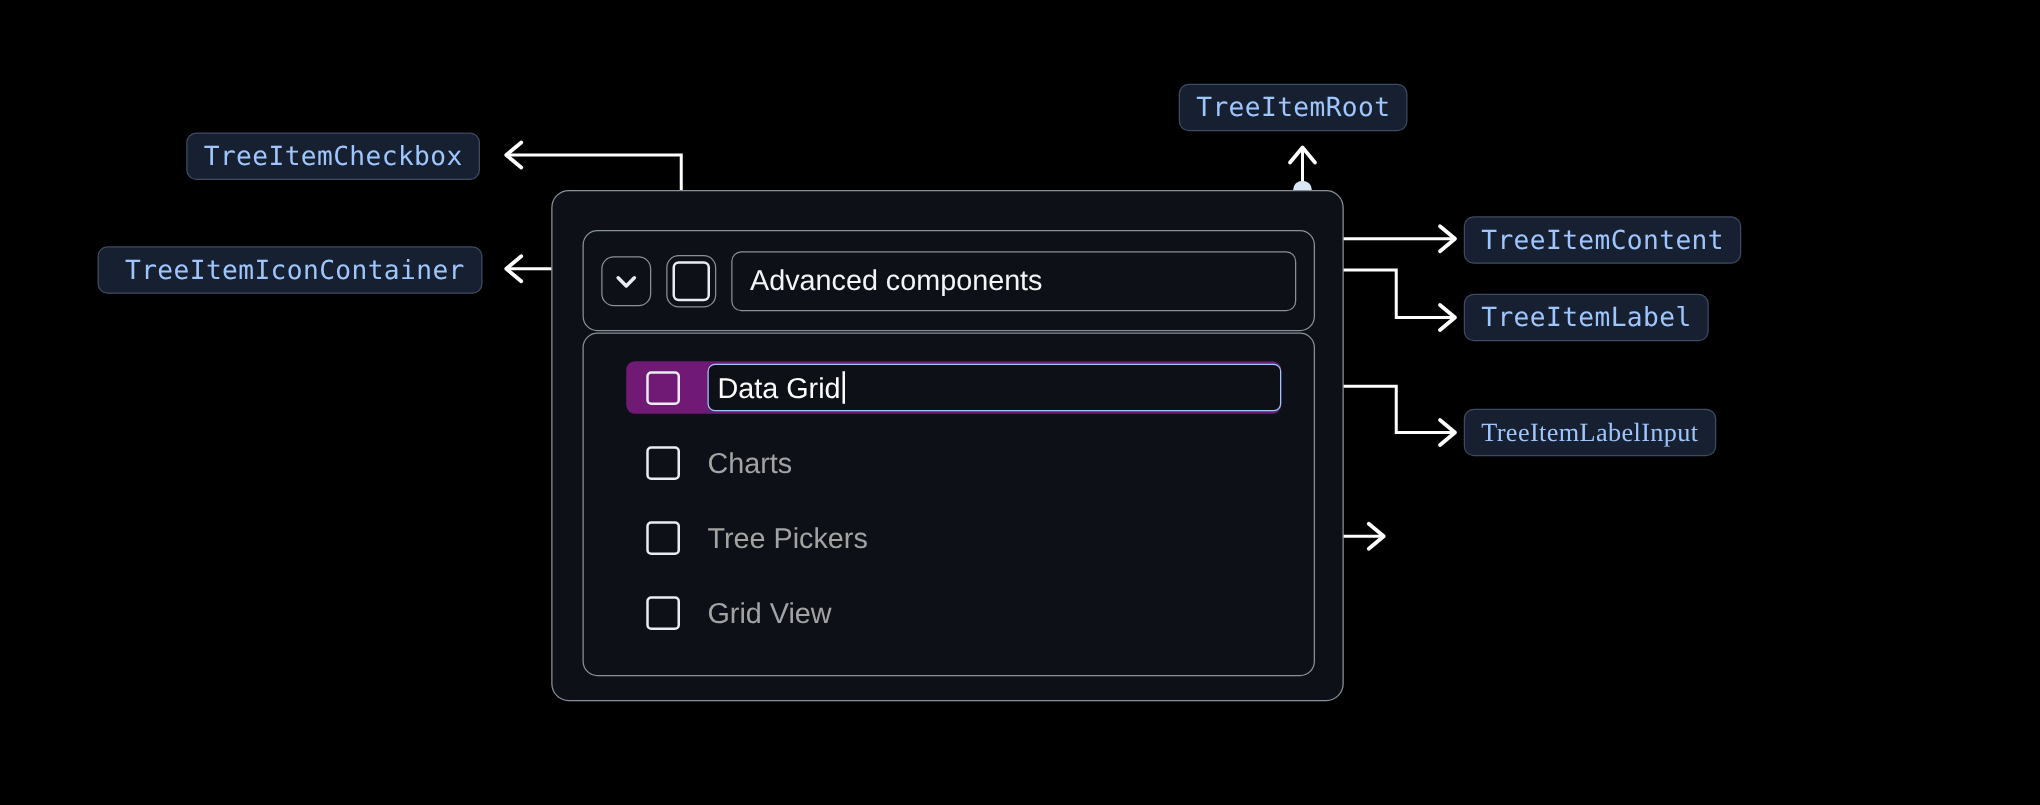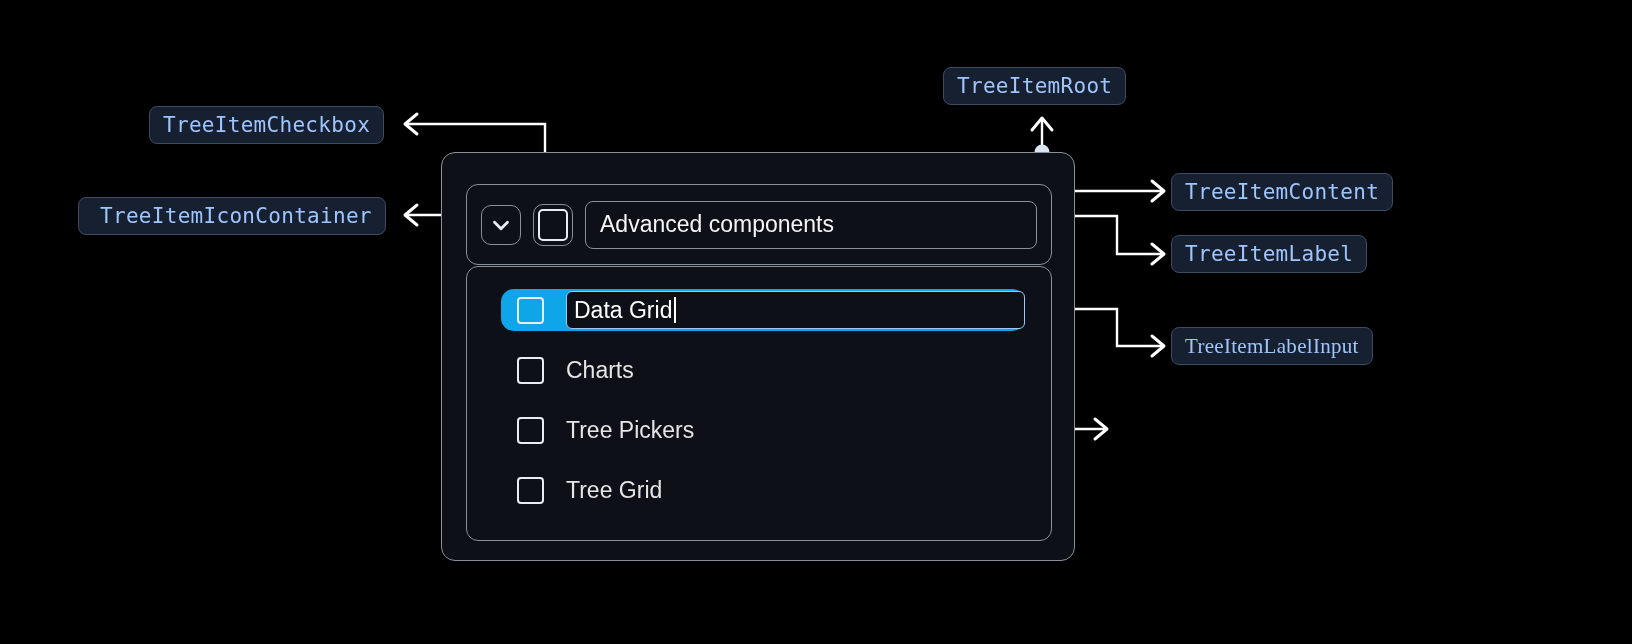--- a/index.html
+++ b/index.html
@@ -40,25 +40,25 @@
               box-sizing:border-box;display:flex;align-items:center;padding:0 14px;
               color:#f3f5f7;font-size:23px;}
 
   .group-transition{position:absolute;left:24px;top:113px;width:586px;height:275px;
                     background:#0d1117;border:1px solid #8a9099;border-radius:12px;
                     box-sizing:border-box;padding-top:22px;}
 
   .t-row{position:relative;height:42px;display:flex;align-items:center;
          margin:0 26px 0 34px;padding-left:16px;gap:22px;border-radius:7px;}
   .t-row + .t-row{margin-top:18px;}
-  .t-row.selected{background:#0ea5e9;border-radius:13px;}
+  .t-row.selected{background:#701a75;}
 
   .row-checkbox{width:27px;height:27px;border:2.5px solid #e9edf2;border-radius:4px;
                 box-sizing:border-box;flex:0 0 auto;cursor:pointer;}
-  .row-text{color:#e5e5e5;font-size:23px;line-height:1;}
+  .row-text{color:#a3a3a3;font-size:23px;line-height:1;}
 
   .label-input{flex:1 1 auto;height:38px;background:#0d1117;border:1.5px solid #9ec5fc;
                border-radius:6px;box-sizing:border-box;display:flex;align-items:center;
                padding:0 7px;color:#ffffff;font-size:23px;}
   .caret{display:inline-block;width:2px;height:26px;background:#ffffff;margin-left:2px;}
 
   
   .conn{position:absolute;left:0;top:0;width:1632px;height:644px;pointer-events:none;}
 </style>
 </head>
@@ -165,19 +165,19 @@
         <span class="row-text">Charts</span>
       </div>
 
       <div class="t-row">
         <span class="row-checkbox"></span>
         <span class="row-text">Tree Pickers</span>
       </div>
 
       <div class="t-row">
         <span class="row-checkbox"></span>
-        <span class="row-text">Tree Grid</span>
+        <span class="row-text">Grid View</span>
       </div>
 
     </div>
   </div>
 
 </div>
 
 </body></html>

